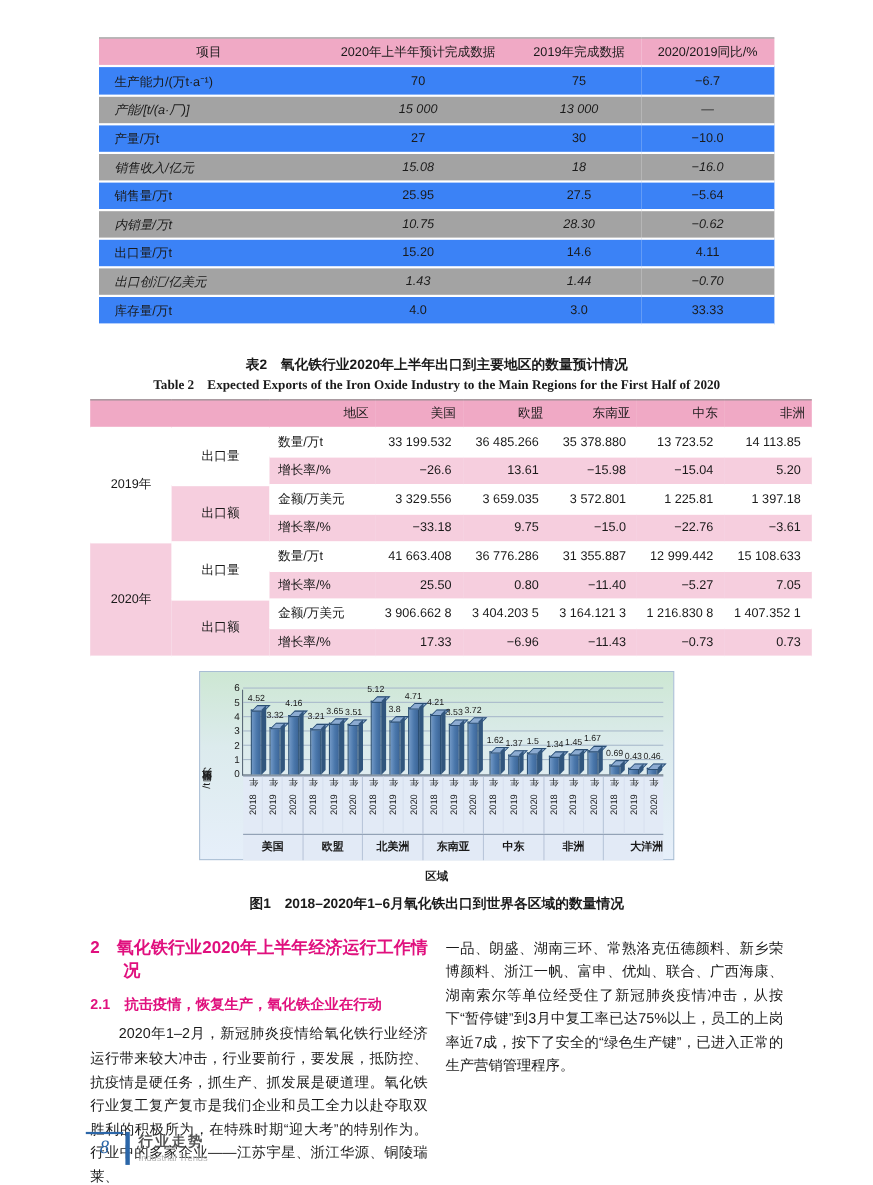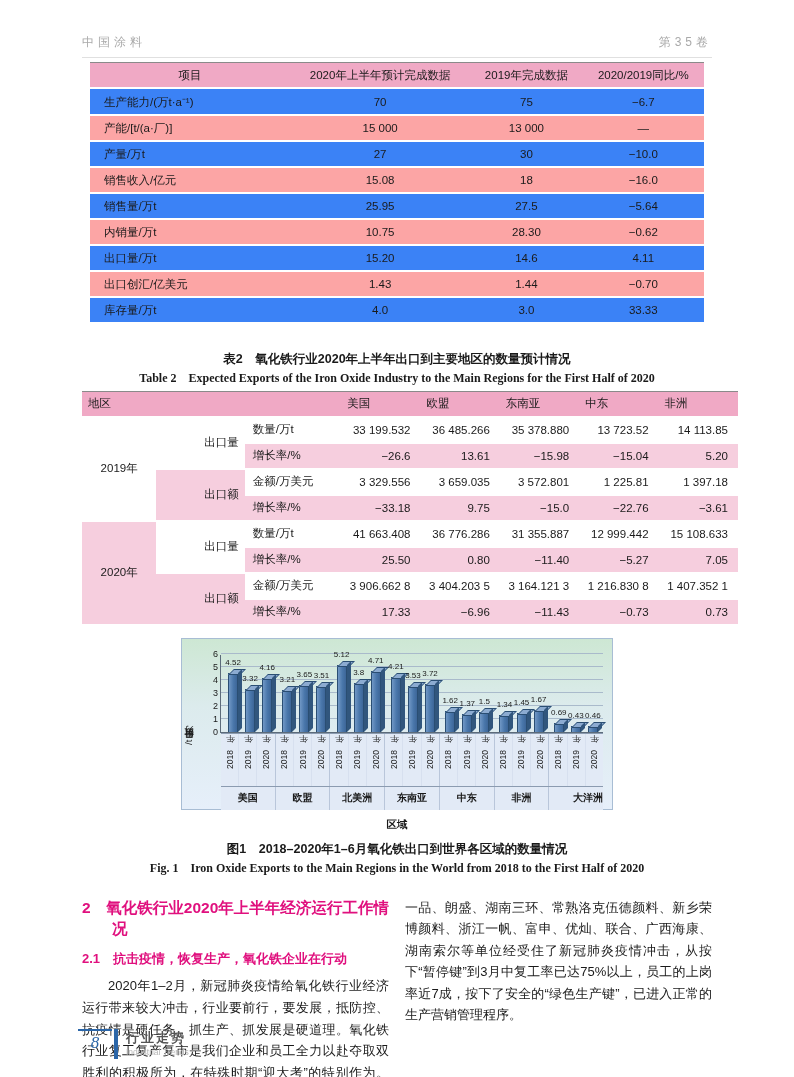--- a/index.html
+++ b/index.html
@@ -22,28 +22,28 @@
   table { border-collapse:collapse; font-size:11.5px; }
   .tbl { margin:4px auto 0 auto; border-top:1.5px solid #8a8a8a; border-bottom:1.5px solid #8a8a8a; }
   .tbl th, .tbl td { border-bottom:2px solid #fff; padding:4.5px 6px; font-weight:normal; }
   .tbl th { background:#f0a9c5; font-size:11.5px; }
   td.pink, th.pink { background:#f6cede; }
   td.white { background:#ffffff; }
 
   #table1 { width:614px; }
   #table1 td:first-child { text-align:left; padding-left:14px; width:200px; }
   #table1 td, #table1 th { text-align:center; }
-  #table1 tr.pink td { background:#fca5a5; }
+  #table1 tr.pink td { background:#a3a3a3;font-style:italic; }
   #table1 tr.white td { background:#3b82f6; }
 
   #table2 { width:656px; table-layout:fixed; }
-  #table2 th { text-align:left; }
+  #table2 th { text-align:right; }
   #table2 td { text-align:right; padding-right:10px; }
   #table2 td.year { text-align:center; padding-right:6px; font-size:11.5px; }
-  #table2 td.type { text-align:right; padding-right:6px;margin-top:43px; }
+  #table2 td.type { text-align:center; padding-right:6px;margin-top:43px; }
   #table2 td.metric { text-align:left; padding-left:8px; }
   #table2 col.c-year { width:74px; } #table2 col.c-type { width:88px; }
   #table2 col.c-metric { width:96px; } #table2 col.c-val { width:79px; }
 
   
   .chart-wrap { width:432px; margin:12px auto 0 auto; }
   .chart-frame { position:relative; width:432px; height:172px;
     border:1px solid #a8bdd4;
     background:linear-gradient(180deg,#cde7d3 0%, #dcebed 40%, #e6effa 100%); }
   .chart-ylabel { position:absolute; left:1px; top:10px; height:96px;
@@ -99,24 +99,20 @@
     color:#2b66a8; padding-top:2px; }
   .vbar { width:4px; height:30px; background:#2b66a8; margin:0 8px 0 2px; }
   .sec-zh { font-size:13px; font-weight:bold; color:#555; letter-spacing:2px; }
   .sec-en { font-size:8.5px; color:#b5b5b5; }
 </style>
 </head>
 <body>
 
 <div class="page">
 
-  <div class="runhead">
-    <span>中国涂料</span>
-    <span>第35卷</span>
-  </div>
 
 
   <table class="tbl" id="table1">
     <thead>
         <tr>
           <th>项目</th>
           <th>2020年上半年预计完成数据</th>
           <th>2019年完成数据</th>
           <th>2020/2019同比/%</th>
         </tr>
@@ -486,21 +482,20 @@
             <div class="region-cell">非洲</div>
             <div class="region-cell">大洋洲</div>
           </div>
       </div>
     </div>
     <div class="chart-xlabel">区域</div>
   </div>
 
   <div class="cap" style="margin-top:8px;">
     <div class="cap-zh">图1　2018–2020年1–6月氧化铁出口到世界各区域的数量情况</div>
-    <div class="cap-en">Fig. 1　Iron Oxide Exports to the Main Regions in the World from 2018 to the First Half of 2020</div>
   </div>
 
   <div class="article">
     <div class="colL">
       <div class="h2">2　氧化铁行业2020年上半年经济运行工作情况</div>
       <div class="h3">2.1　抗击疫情，恢复生产，氧化铁企业在行动</div>
       <div class="para">2020年1–2月，新冠肺炎疫情给氧化铁行业经济运行带来较大冲击，行业要前行，要发展，抵防控、抗疫情是硬任务，抓生产、抓发展是硬道理。氧化铁行业复工复产复市是我们企业和员工全力以赴夺取双胜利的积极所为，在特殊时期“迎大考”的特别作为。行业中的多家企业——江苏宇星、浙江华源、铜陵瑞莱、</div>
     </div>
     <div class="colR">
       <div class="para cont">一品、朗盛、湖南三环、常熟洛克伍德颜料、新乡荣博颜料、浙江一帆、富申、优灿、联合、广西海康、湖南索尔等单位经受住了新冠肺炎疫情冲击，从按下“暂停键”到3月中复工率已达75%以上，员工的上岗率近7成，按下了安全的“绿色生产键”，已进入正常的生产营销管理程序。</div>

